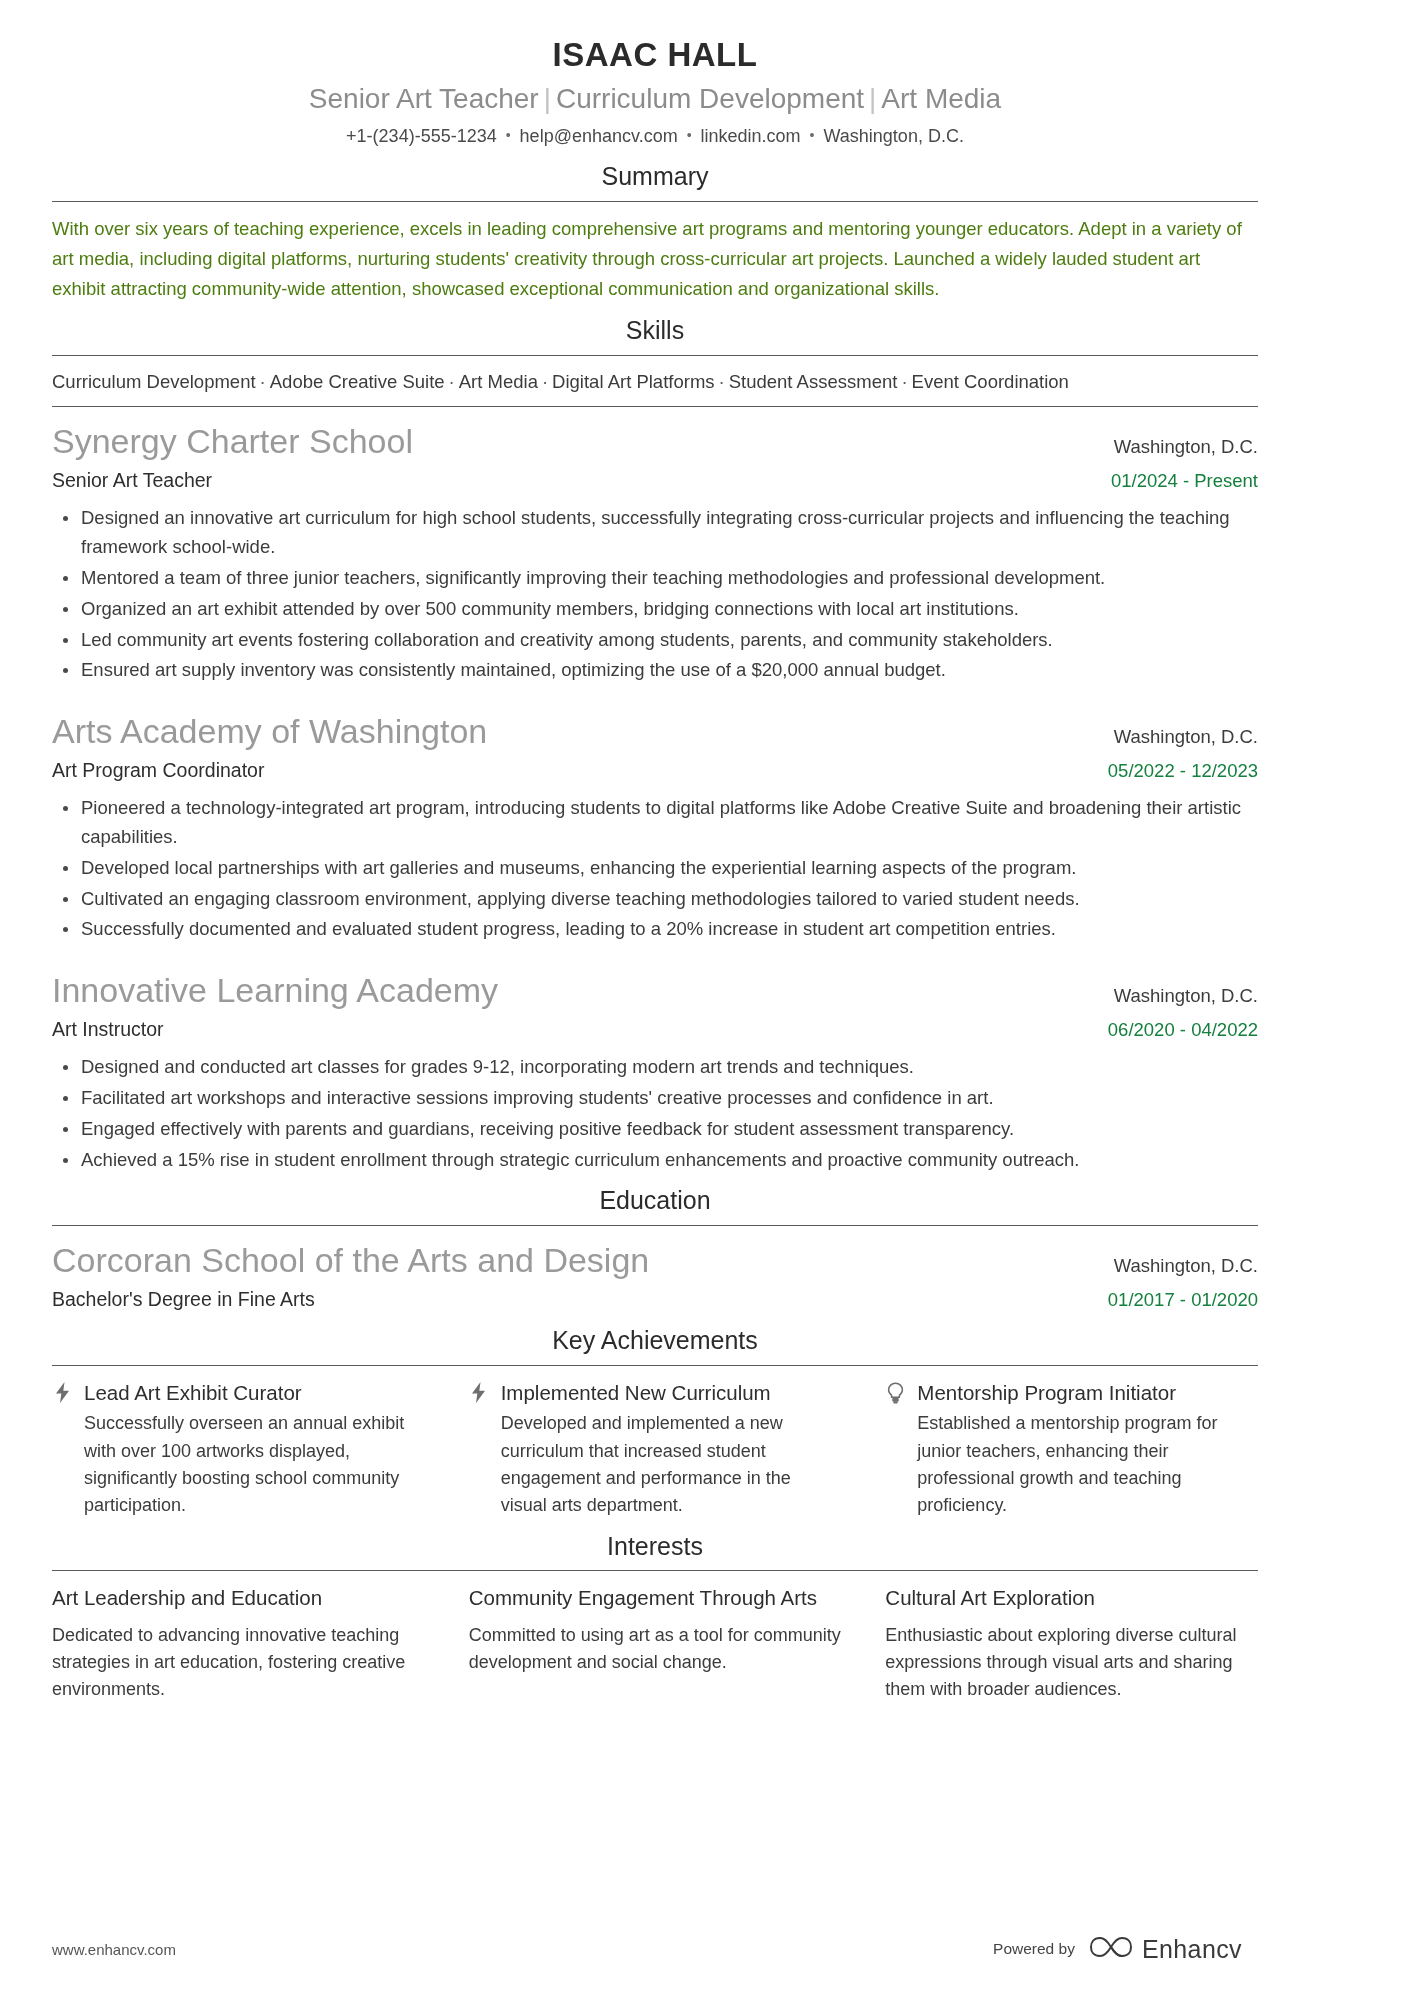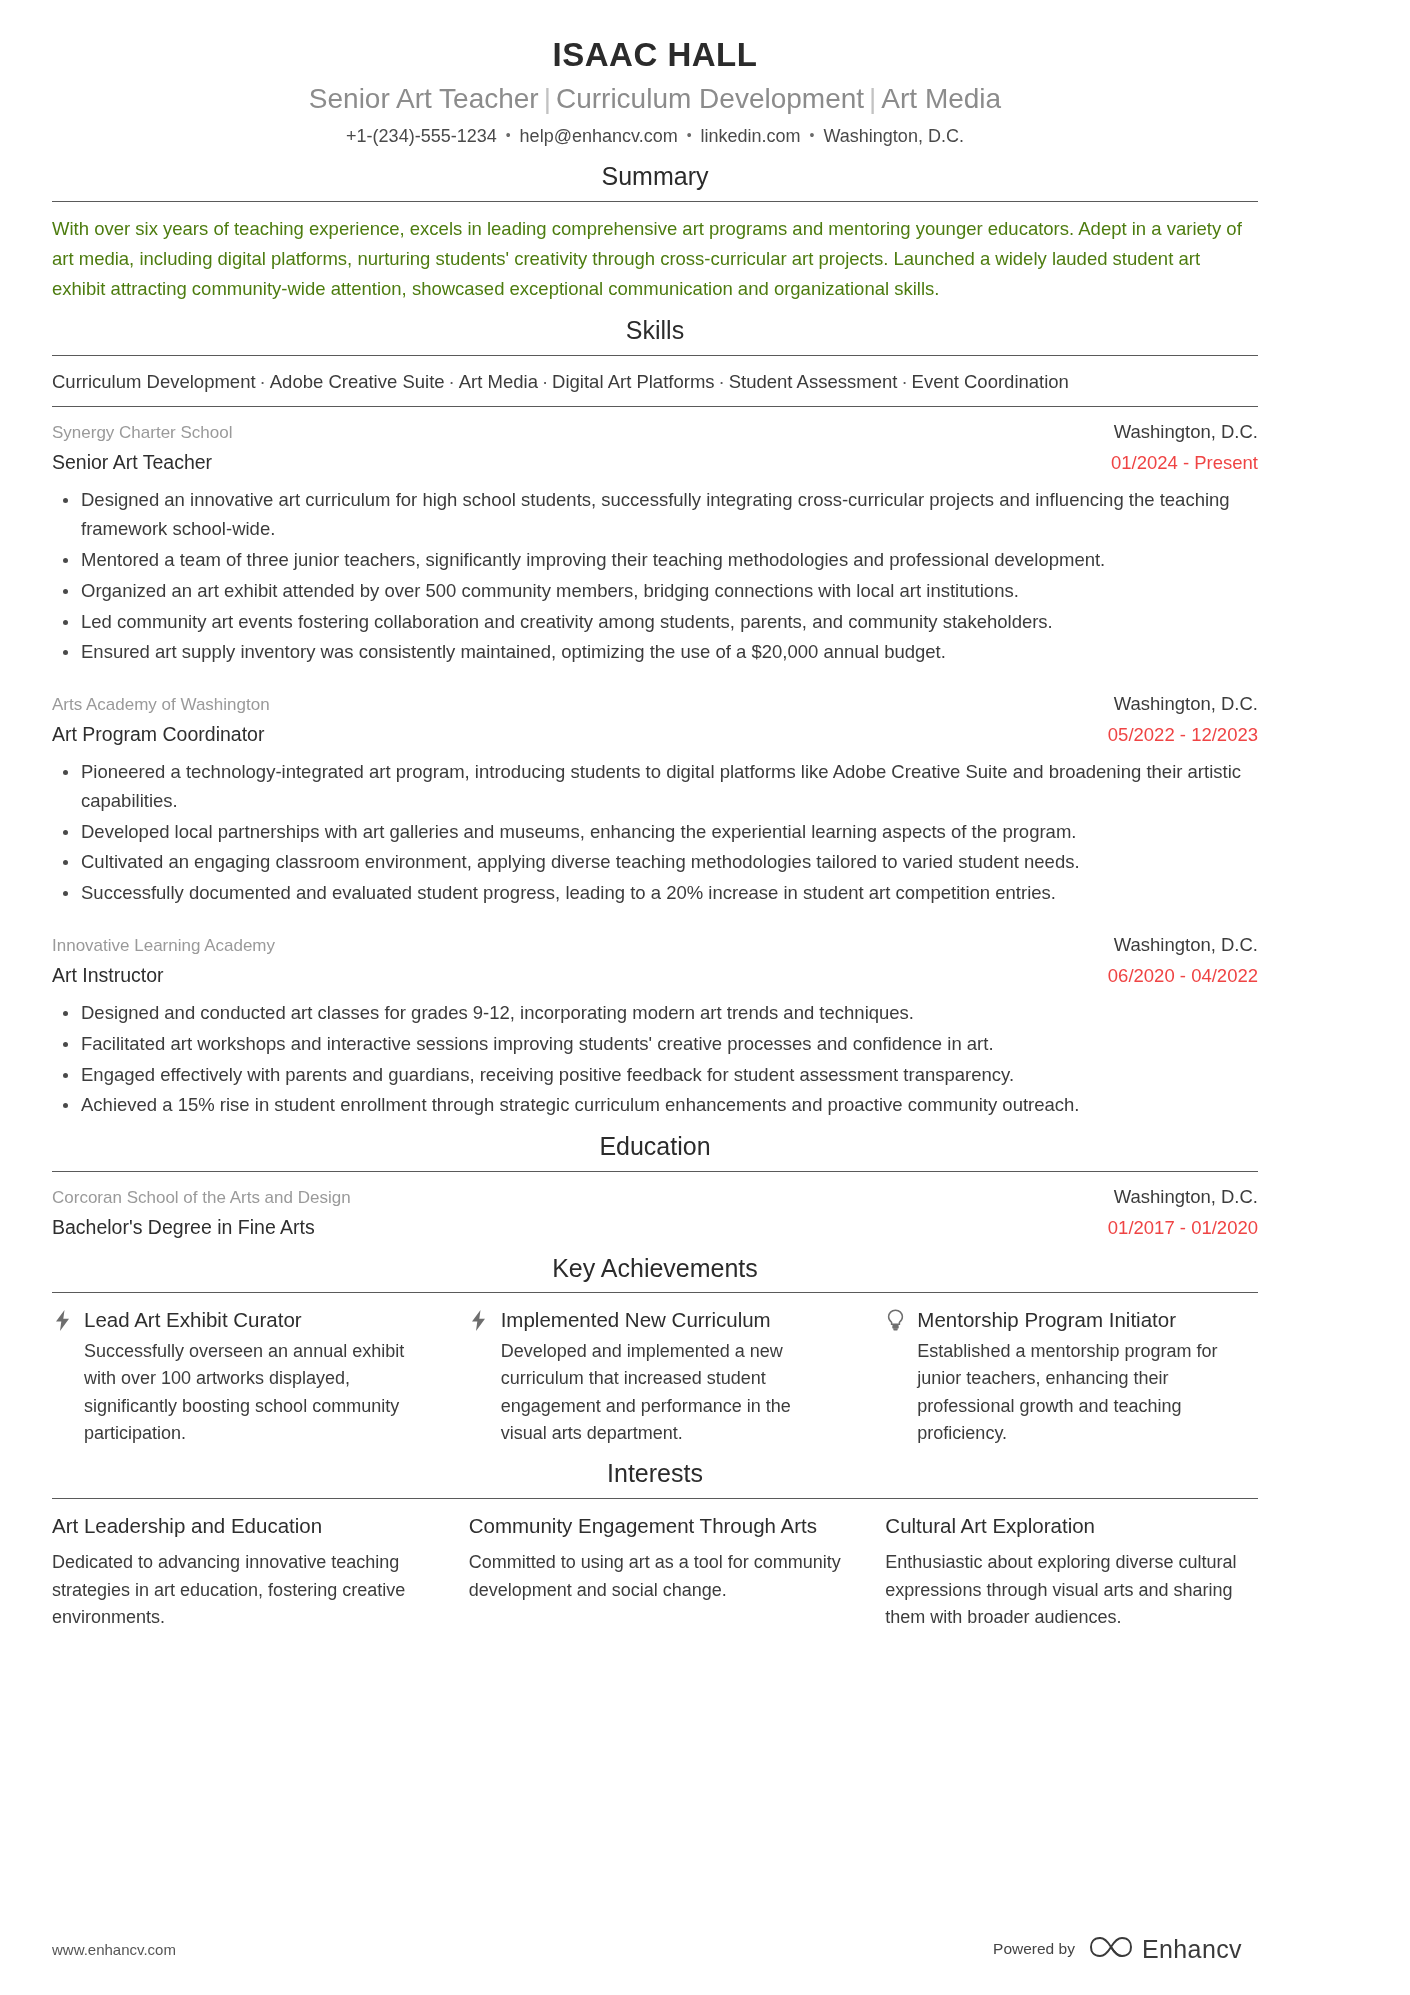--- a/index.html
+++ b/index.html
@@ -88,41 +88,41 @@
   
   .entry { padding-top:12px; }
   .entry + .entry { padding-top:22px; }
   .entry-row {
     display:flex;
     justify-content:space-between;
     align-items:baseline;
     width:100%;
   }
   .entry-org {
-    font-size:17px;
+    font-size:34px;
     color:#9a9a9a;
     font-weight:400;
     line-height:1.32;
     text-align:center;
   }
   .entry-loc {
     font-size:18.5px;
     color:#3c3c3c;
     line-height:1.45;
     white-space:nowrap;
   }
   .entry-role {
     font-size:19.5px;
     color:#2e2e2e;
     line-height:1.45;
     margin-top:2px;
   }
   .entry-dates {
     font-size:18.5px;
-    color:#ef4444;
+    color:#15803d;
     line-height:1.45;
     white-space:nowrap;
   }
   .bullets {
     list-style:none;
     margin-top:9px;
     padding-left:0;
   }
   .bullets li {
     position:relative;

